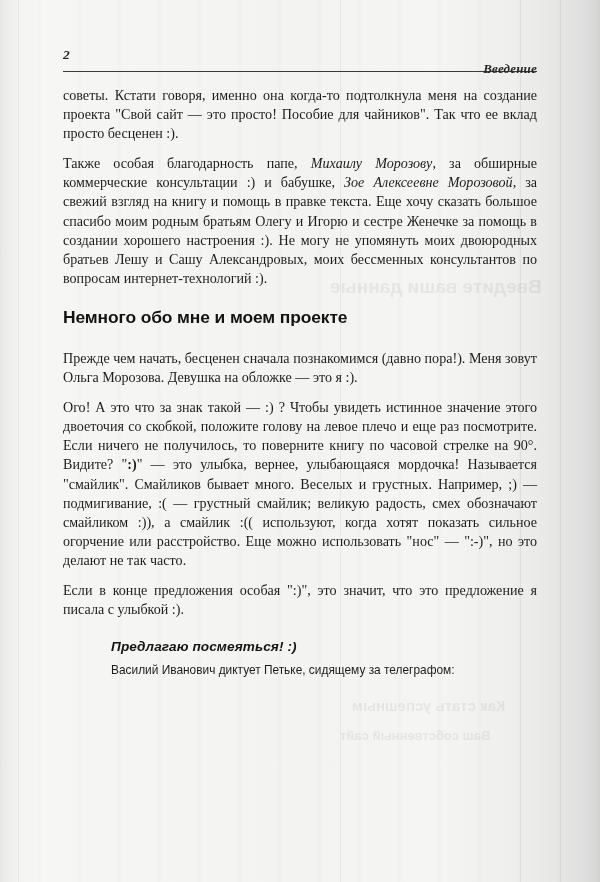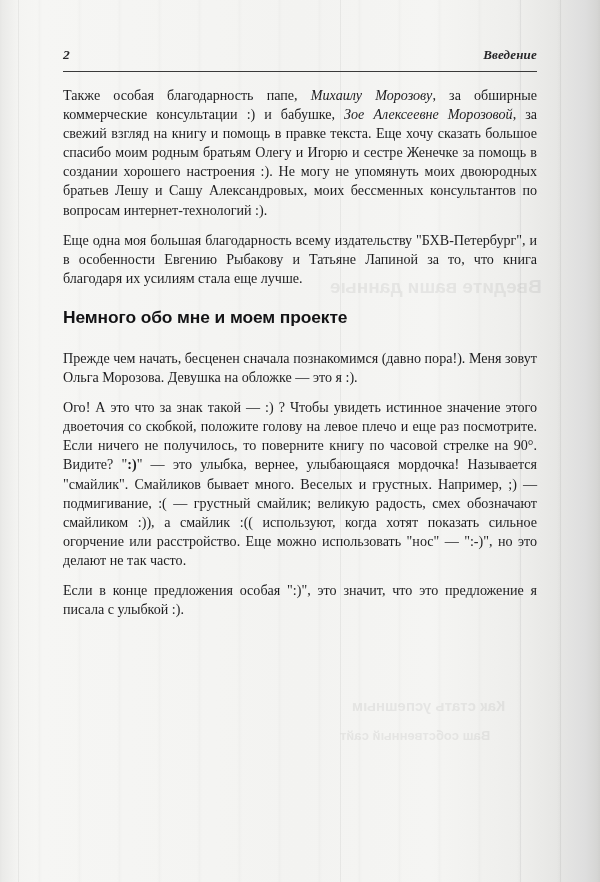--- a/index.html
+++ b/index.html
@@ -73,21 +73,21 @@
   }
   .runhead .folio,
   .runhead .title {
     font-family: "Liberation Serif", serif;
     font-weight: bold;
     font-style: italic;
     font-size: 13.5px;
     color: #27272a;
     line-height: 15px;
   }
-  .runhead .title { font-size: 13px; letter-spacing: .2px; }
+  .runhead .title { font-size: 13px; letter-spacing: .2px; margin-top: 14px; }
 
   
   .body {
     position: absolute;
     top: 86px;
     left: 0;
     width: 474px;
   }
   p.para {
     margin: 0 0 11px 0;
@@ -154,27 +154,33 @@
 
 <div class="content">
 
   <div class="runhead">
     <span class="folio">2</span>
     <span class="title">Введение</span>
   </div>
 
   <div class="body">
     <div id="paras-before">
+        <p class="para"><span>советы. Кстати говоря, именно она когда-то подтолкнула меня на создание проекта "Свой сайт — это просто! Пособие для чайников". Так что ее вклад просто бесценен :).</span></p>
         <p class="para"><span>Также особая благодарность папе, </span><i>Михаилу Морозову</i><span>, за обширные коммерческие консультации :) и бабушке, </span><i>Зое Алексеевне Морозовой</i><span>, за свежий взгляд на книгу и помощь в правке текста. Еще хочу сказать большое спасибо моим родным братьям Олегу и Игорю и сестре Женечке за помощь в создании хорошего настроения :). Не могу не упомянуть моих двоюродных братьев Лешу и Сашу Александровых, моих бессменных консультантов по вопросам интернет-технологий :).</span></p>
-        <p class="para"><span>Еще одна моя большая благодарность всему издательству "БХВ-Петербург", и в особенности Евгению Рыбакову и Татьяне Лапиной за то, что книга благодаря их усилиям стала еще лучше.</span></p>
       </div>
 
     <h2 class="section">Немного обо мне и моем проекте</h2>
 
     <div id="paras-after">
         <p class="para"><span>Прежде чем начать, бесценен сначала познакомимся (давно пора!). Меня зовут Ольга Морозова. Девушка на обложке — это я :).</span></p>
         <p class="para"><span>Ого! А это что за знак такой — :) ? Чтобы увидеть истинное значение этого двоеточия со скобкой, положите голову на левое плечо и еще раз посмотрите. Если ничего не получилось, то поверните книгу по часовой стрелке на 90°. Видите? "</span><b>:)</b><span>" — это улыбка, вернее, улыбающаяся мордочка! Называется "смайлик". Смайликов бывает много. Веселых и грустных. Например, ;) — подмигивание, :( — грустный смайлик; великую радость, смех обозначают смайликом :)), а смайлик :(( используют, когда хотят показать сильное огорчение или расстройство. Еще можно использовать "нос" — ":-)", но это делают не так часто.</span></p>
         <p class="para"><span>Если в конце предложения особая ":)", это значит, что это предложение я писала с улыбкой :).</span></p>
       </div>
 
+    <div class="joke">
+      <div class="joke-title">Предлагаю посмеяться! :)</div>
+      <div id="joke-lines">
+          <p class="joke-line">Василий Иванович диктует Петьке, сидящему за телеграфом:</p>
+        </div>
+    </div>
   </div>
 
 </div>
 
 </body></html>

